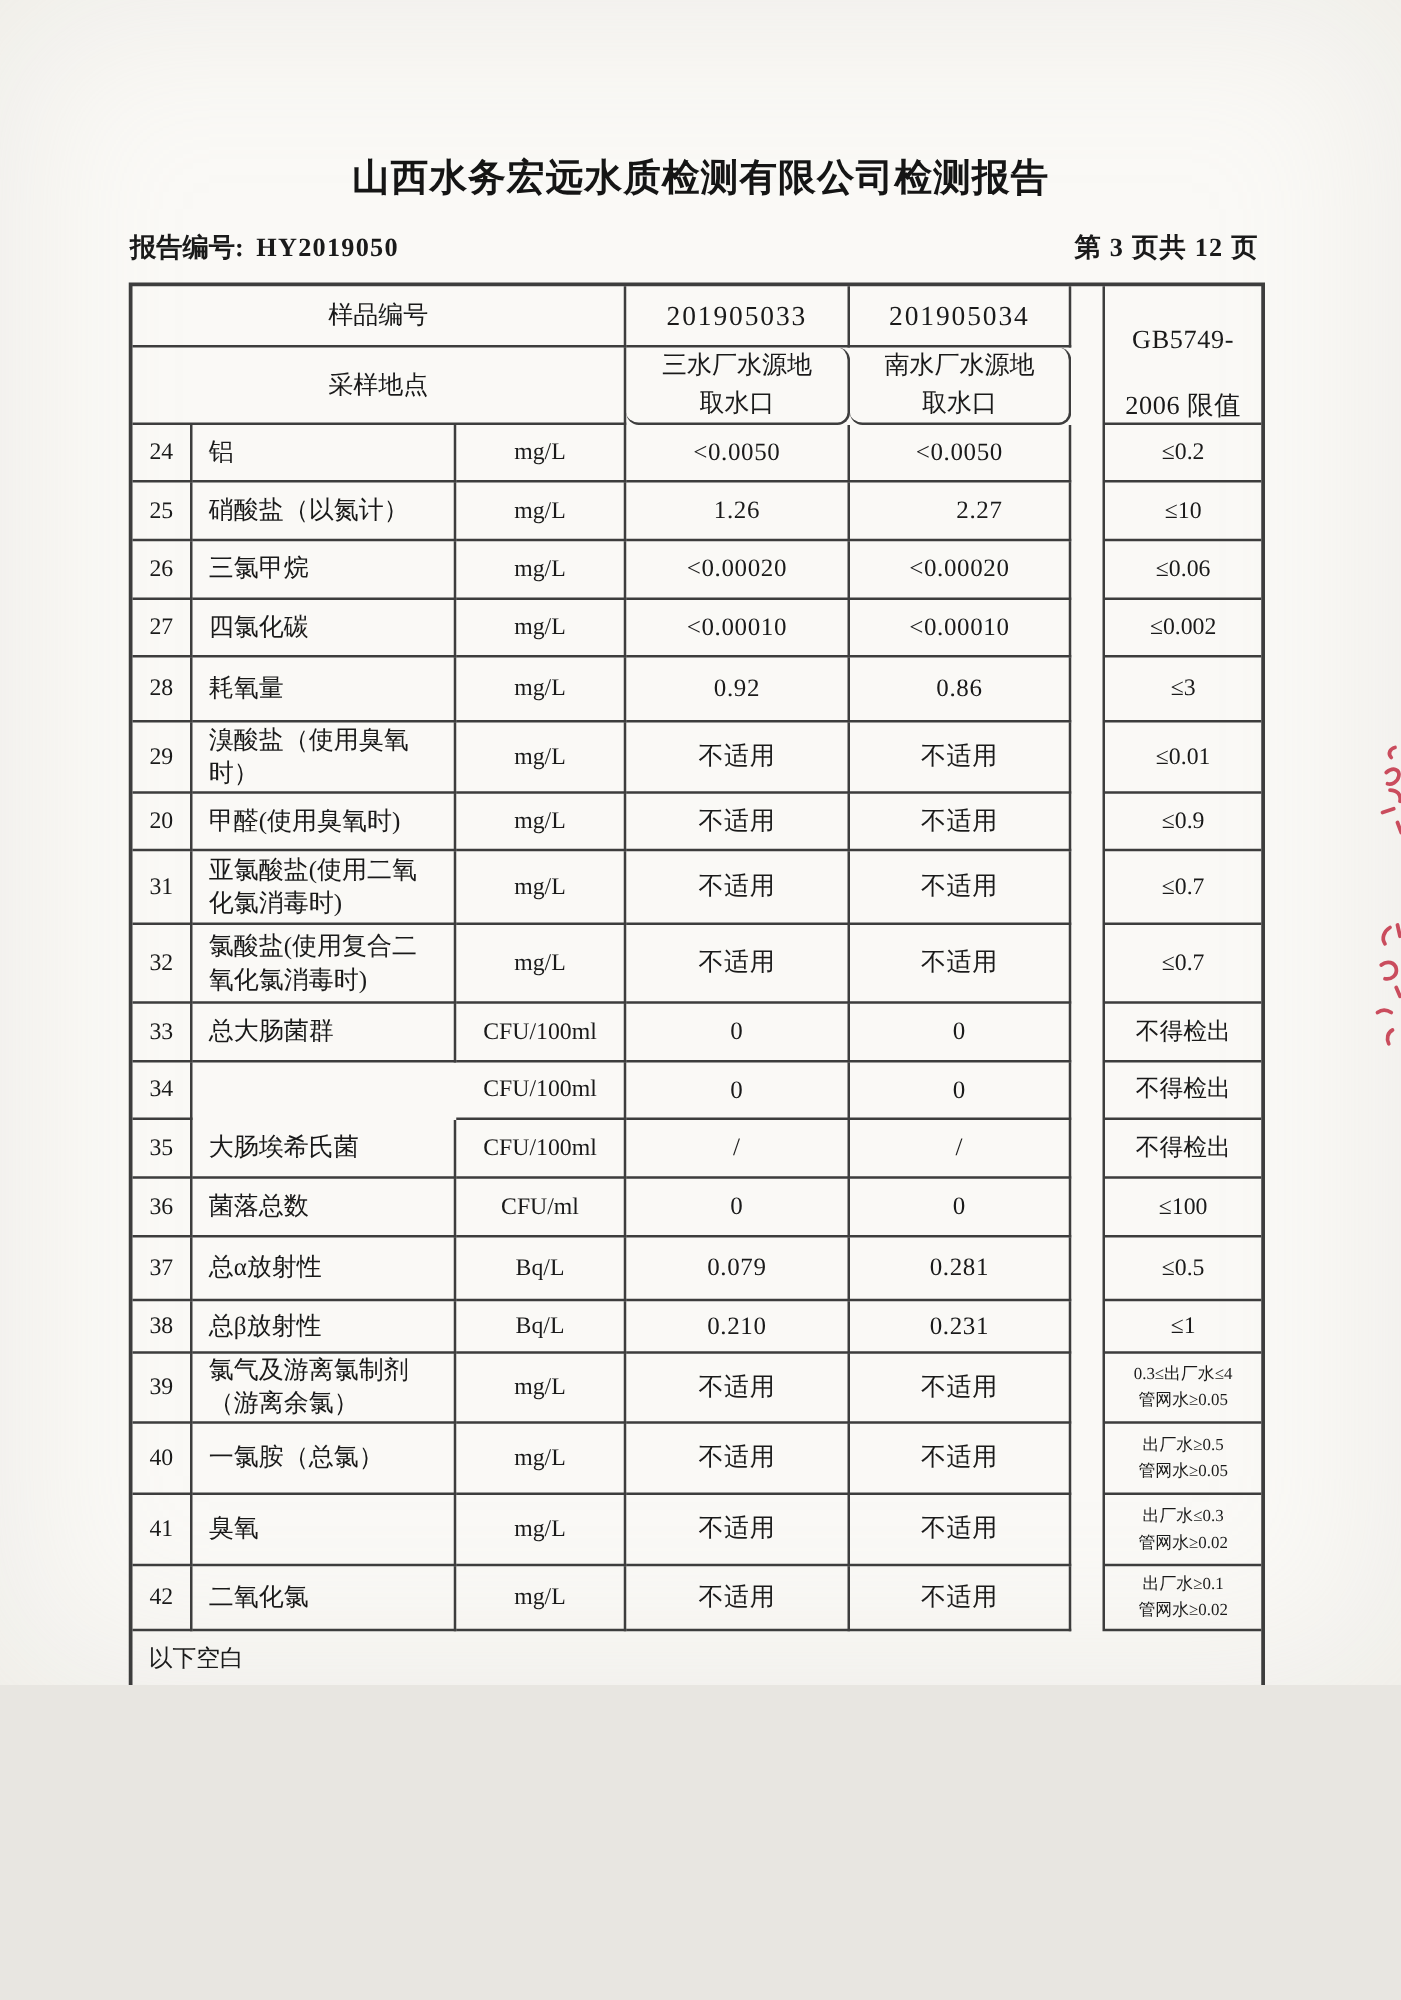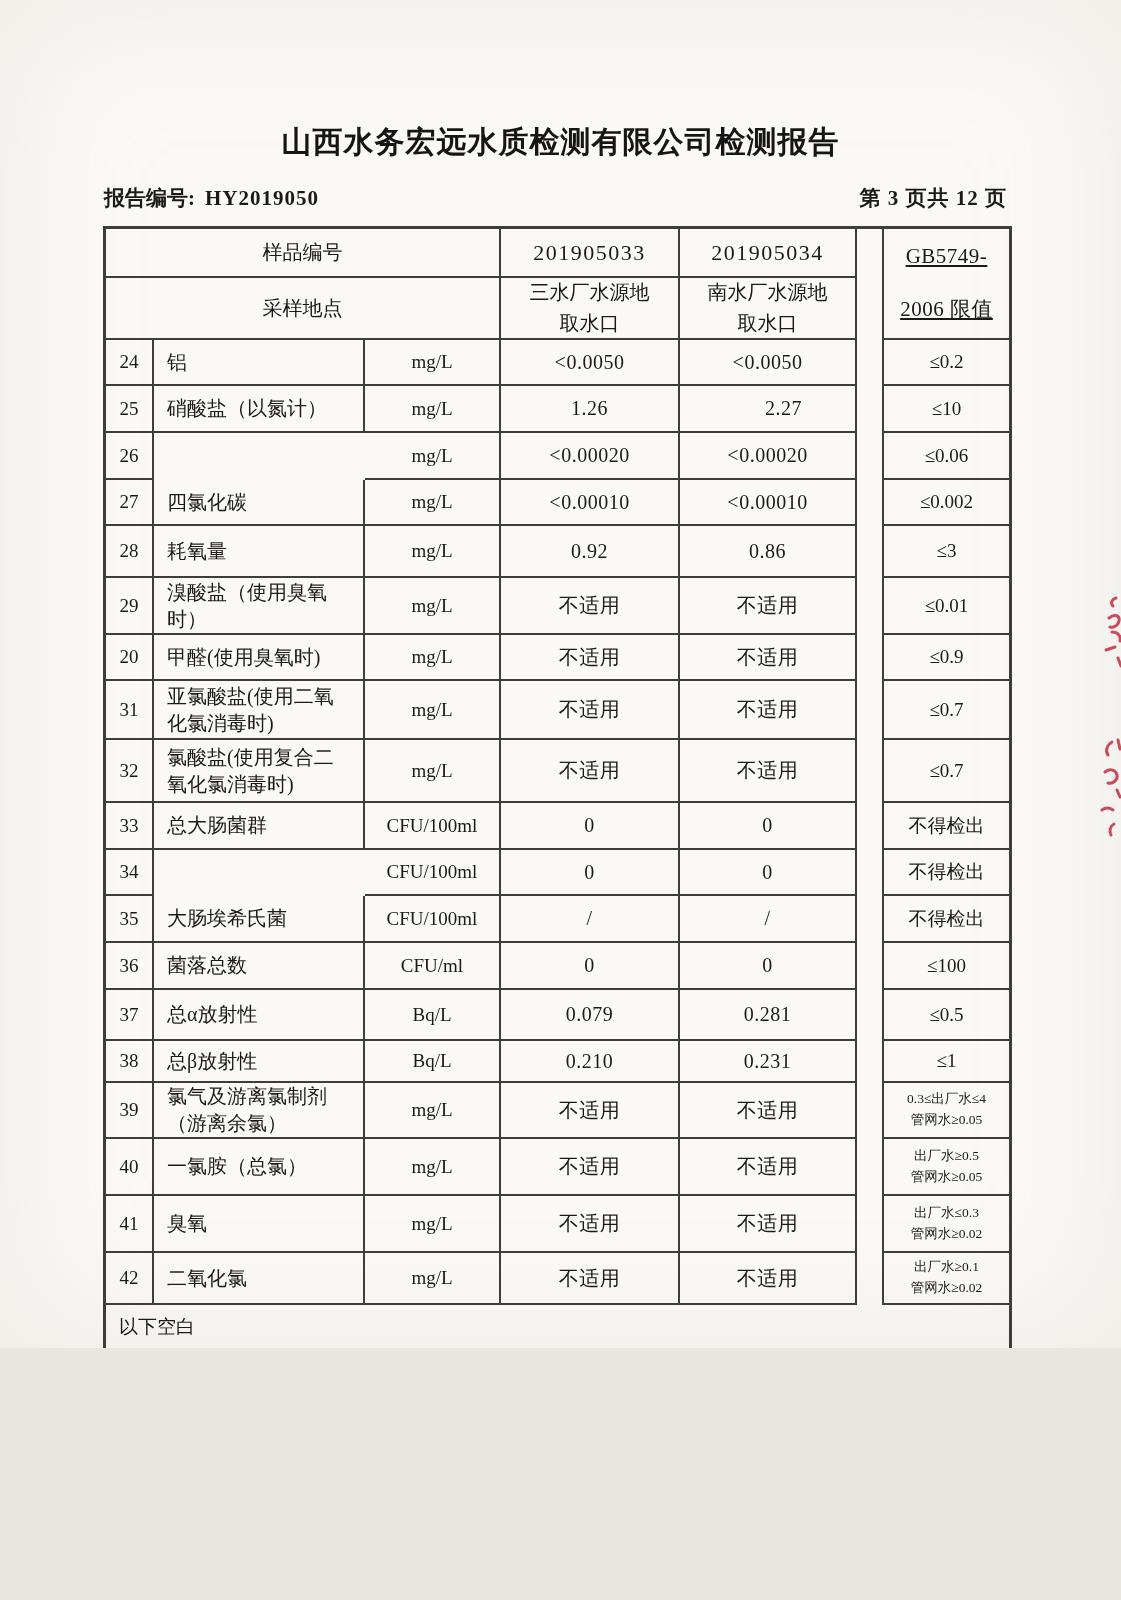--- a/index.html
+++ b/index.html
@@ -46,33 +46,32 @@
     line-height:1.35;
     padding:2px 3px;
     color:#1a1a1a;
   }
   .hdr-merge { grid-column:1/4; }
   .r1 { grid-row:1; }
   .r2 { grid-row:2; }
   .c4 { grid-column:4; }
   .c5 { grid-column:5; }
   .hdr-num { font-size:22px; letter-spacing:1.5px; }
-  .site { white-space:pre-line; line-height:1.55; }
+  .site { white-space:pre-line; line-height:1.55;border-radius:10px; }
   .gap-cell {
     grid-column:6; grid-row:1/22;
     border-right:2px solid #3d3d3d;
   }
   .limit-hdr {
     grid-column:7; grid-row:1/3;
-    display:flex; flex-direction:column; align-items:center; justify-content:center;
+    display:flex; flex-direction:column; align-items:center; justify-content:flex-end;
     gap:26px;
     border-bottom:2px solid #3d3d3d;
     font-size:21px;
     letter-spacing:.5px;
-    text-decoration:underline;
   }
   .cell-no { font-size:19px; }
   .cell-name {
     justify-content:flex-start; text-align:left;
     padding:3px 6px 3px 13px;
     white-space:pre-line;
   }
   .cell-unit { font-size:19px; }
   .cell-val { font-size:20px; letter-spacing:.5px; }
   .cell-limit { white-space:pre-line; font-size:19px; border-right:none; grid-column:7; }
@@ -127,20 +126,21 @@
       <div class="td cell-val" style="grid-area: 3 / 4;">&lt;0.0050</div>
       <div class="td cell-val" style="grid-area: 3 / 5;">&lt;0.0050</div>
       <div class="td cell-limit" style="grid-area: 3 / 7;">≤0.2</div>
       <div class="td cell-no" style="grid-area: 4 / 1;">25</div>
       <div class="td cell-name" style="grid-area: 4 / 2;">硝酸盐（以氮计）</div>
       <div class="td cell-unit" style="grid-area: 4 / 3;">mg/L</div>
       <div class="td cell-val" style="grid-area: 4 / 4;">1.26</div>
       <div class="td cell-val" style="grid-area: 4 / 5; padding-left: 35px;">2.27</div>
       <div class="td cell-limit" style="grid-area: 4 / 7;">≤10</div>
       <div class="td cell-no" style="grid-area: 5 / 1;">26</div>
+      <div class="td cell-name" style="grid-area: 5 / 2;">三氯甲烷</div>
       <div class="td cell-unit" style="grid-area: 5 / 3;">mg/L</div>
       <div class="td cell-val" style="grid-area: 5 / 4;">&lt;0.00020</div>
       <div class="td cell-val" style="grid-area: 5 / 5;">&lt;0.00020</div>
       <div class="td cell-limit" style="grid-area: 5 / 7;">≤0.06</div>
       <div class="td cell-no" style="grid-area: 6 / 1;">27</div>
       <div class="td cell-name" style="grid-area: 6 / 2;">四氯化碳</div>
       <div class="td cell-unit" style="grid-area: 6 / 3;">mg/L</div>
       <div class="td cell-val" style="grid-area: 6 / 4;">&lt;0.00010</div>
       <div class="td cell-val" style="grid-area: 6 / 5;">&lt;0.00010</div>
       <div class="td cell-limit" style="grid-area: 6 / 7;">≤0.002</div>

